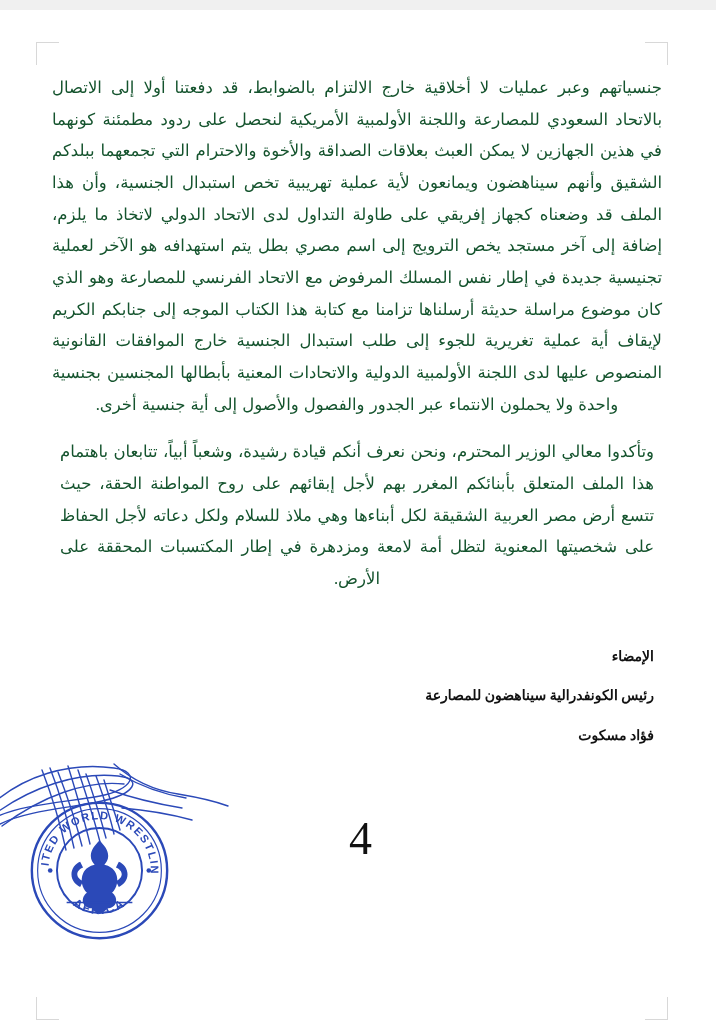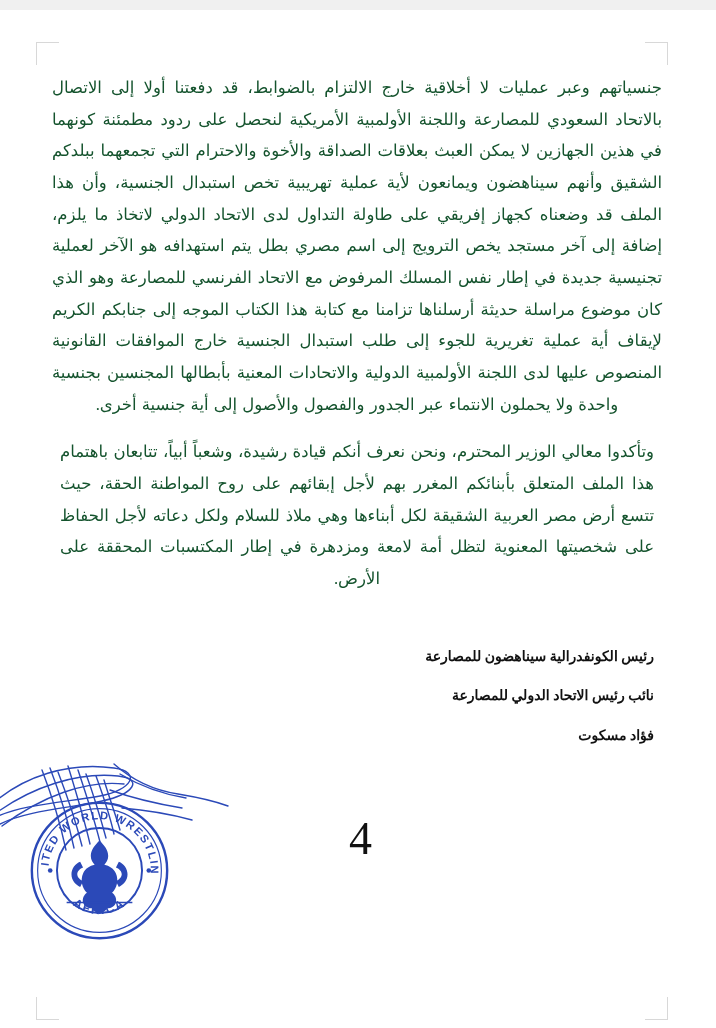--- a/index.html
+++ b/index.html
@@ -132,22 +132,22 @@
   <div class="crop-mark crop-br"></div>
 
   <div class="content">
 
     <p class="para first">جنسياتهم وعبر عمليات لا أخلاقية خارج الالتزام بالضوابط، قد دفعتنا أولا إلى الاتصال بالاتحاد السعودي للمصارعة واللجنة الأولمبية الأمريكية لنحصل على ردود مطمئنة كونهما في هذين الجهازين لا يمكن العبث بعلاقات الصداقة والأخوة والاحترام التي تجمعهما ببلدكم الشقيق وأنهم سيناهضون ويمانعون لأية عملية تهريبية تخص استبدال الجنسية، وأن هذا الملف قد وضعناه كجهاز إفريقي على طاولة التداول لدى الاتحاد الدولي لاتخاذ ما يلزم، إضافة إلى آخر مستجد يخص الترويج إلى اسم مصري بطل يتم استهدافه هو الآخر لعملية تجنيسية جديدة في إطار نفس المسلك المرفوض مع الاتحاد الفرنسي للمصارعة وهو الذي كان موضوع مراسلة حديثة أرسلناها تزامنا مع كتابة هذا الكتاب الموجه إلى جنابكم الكريم لإيقاف أية عملية تغريرية للجوء إلى طلب استبدال الجنسية خارج الموافقات القانونية المنصوص عليها لدى اللجنة الأولمبية الدولية والاتحادات المعنية بأبطالها المجنسين بجنسية واحدة ولا يحملون الانتماء عبر الجدور والفصول والأصول إلى أية جنسية أخرى.</p>
 
     <p class="para second">وتأكدوا معالي الوزير المحترم، ونحن نعرف أنكم قيادة رشيدة، وشعباً أبياً، تتابعان باهتمام هذا الملف المتعلق بأبنائكم المغرر بهم لأجل إبقائهم على روح المواطنة الحقة، حيث تتسع أرض مصر العربية الشقيقة لكل أبناءها وهي ملاذ للسلام ولكل دعاته لأجل الحفاظ على شخصيتها المعنوية لتظل أمة لامعة ومزدهرة في إطار المكتسبات المحققة على الأرض.</p>
 
 
     <div class="signature-block">
+      <div class="line">الإمضاء</div>
       <div class="line">رئيس الكونفدرالية سيناهضون للمصارعة</div>
-      <div class="line">نائب رئيس الاتحاد الدولي للمصارعة</div>
       <div class="line">فؤاد مسكوت</div>
     </div>
 
     <div class="stamp-area">
 
       <svg class="scribble" viewBox="0 0 250 110">
         <g fill="none" stroke="#2b49b8" stroke-width="1.4" stroke-linecap="round">
           <path d="M4 54 C40 18, 90 6, 132 12 C160 16, 150 34, 118 40 C86 46, 40 48, 12 62"></path>
           <path d="M10 60 C50 30, 96 16, 136 20 C162 23, 152 38, 120 45 C90 52, 46 54, 18 68"></path>
           <path d="M20 70 C60 40, 104 24, 142 28"></path>

